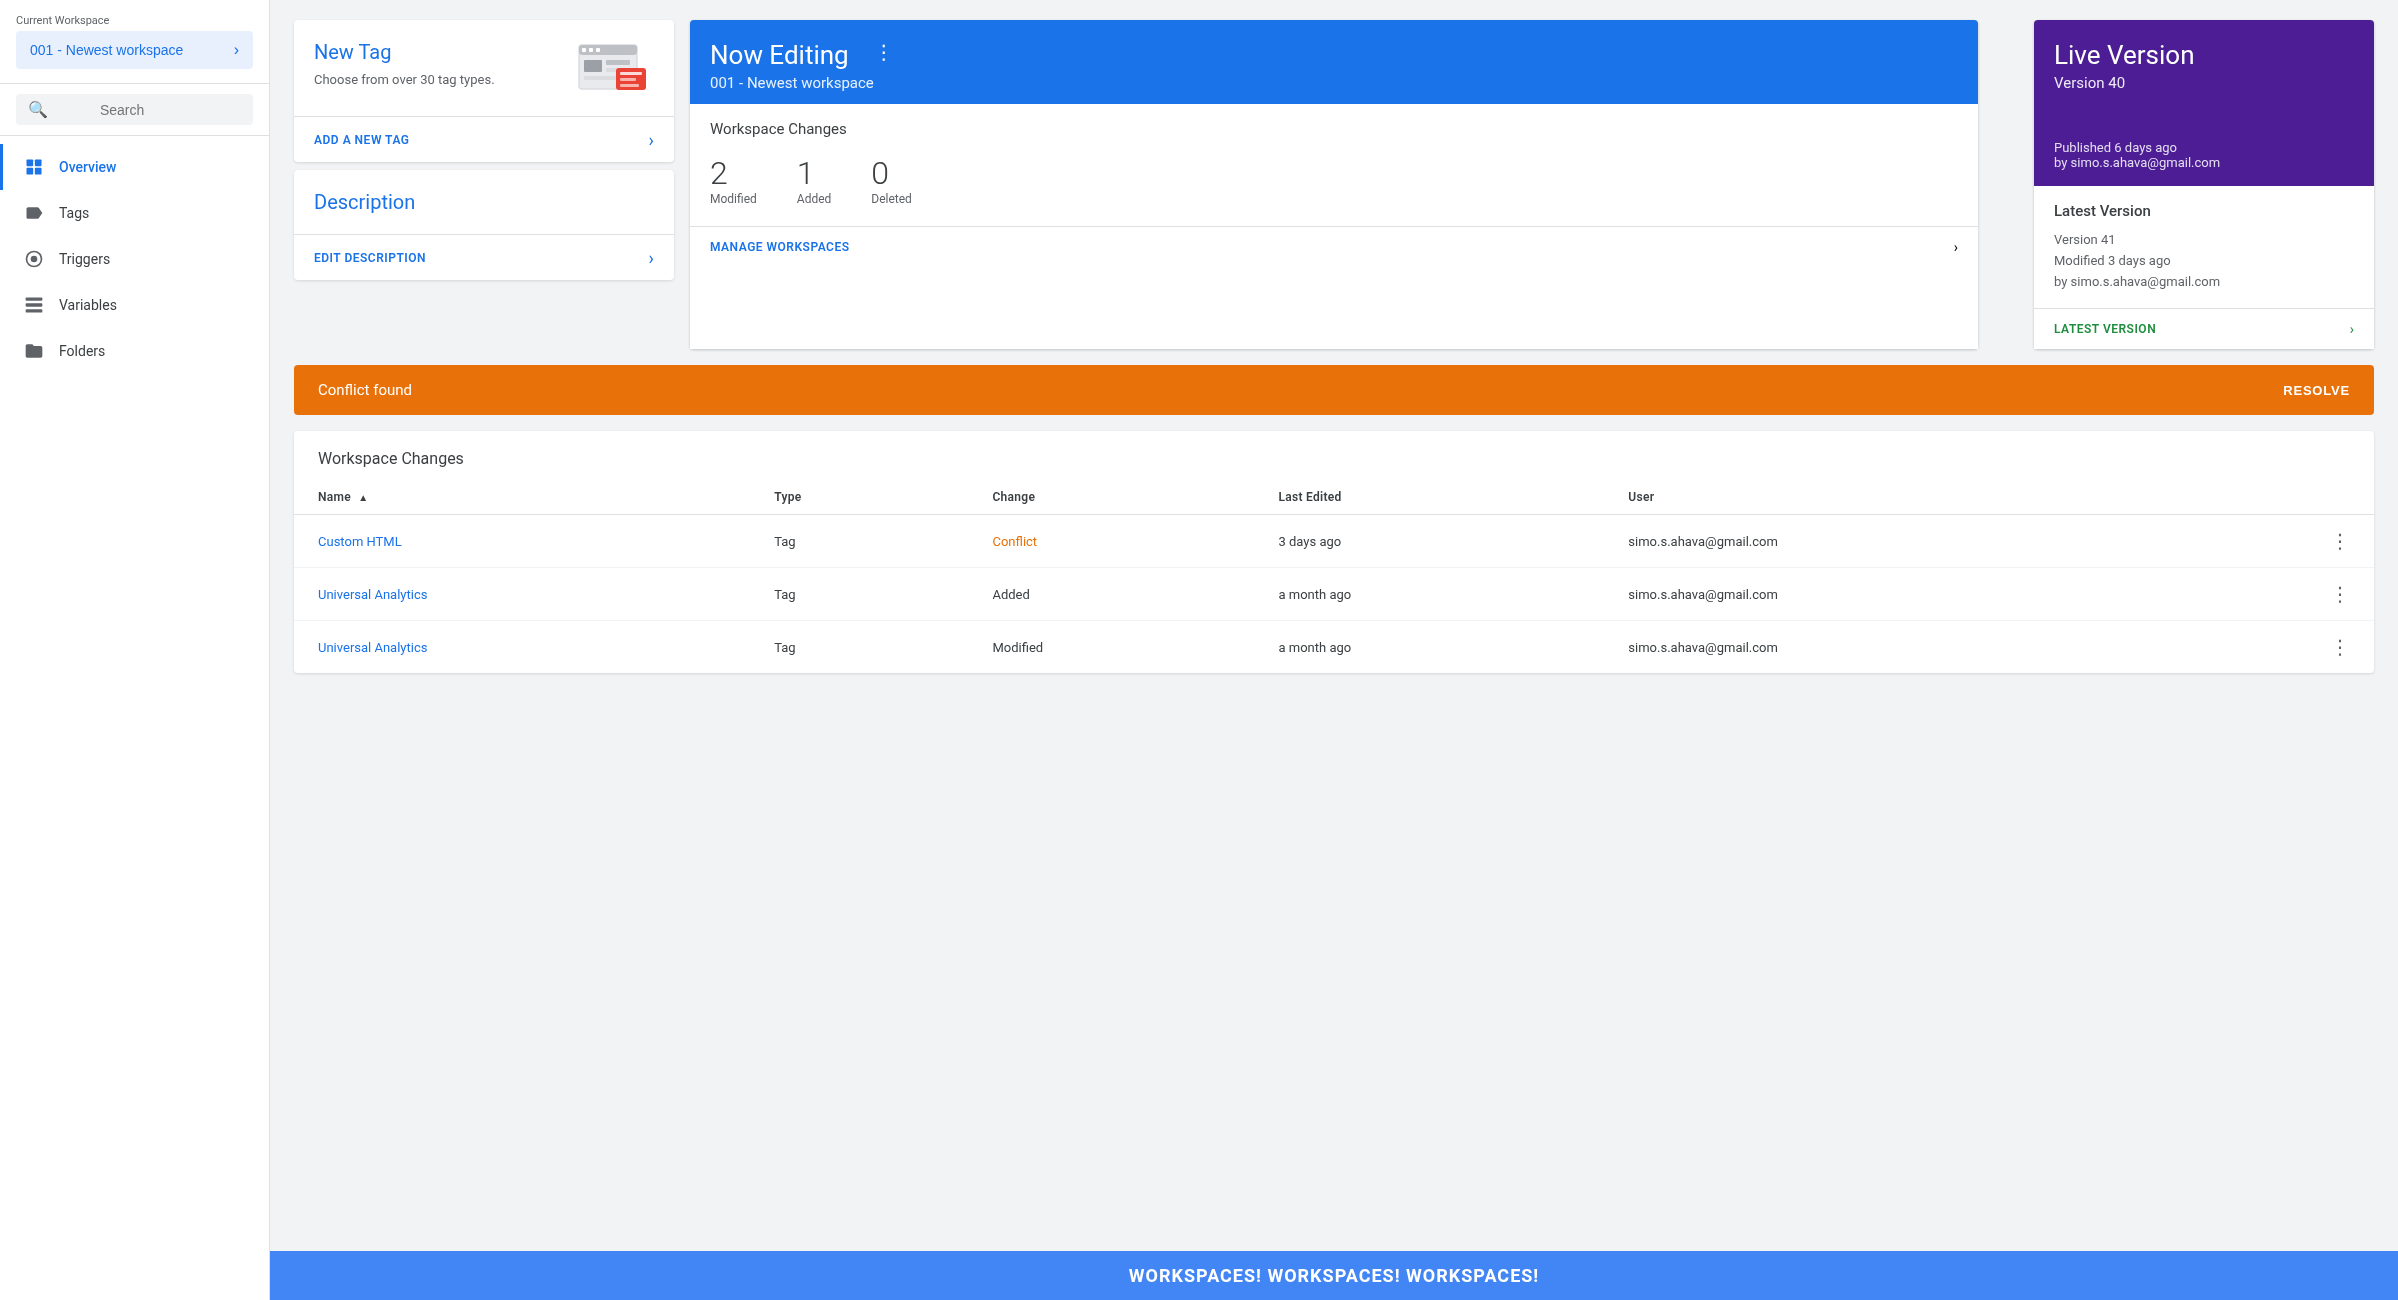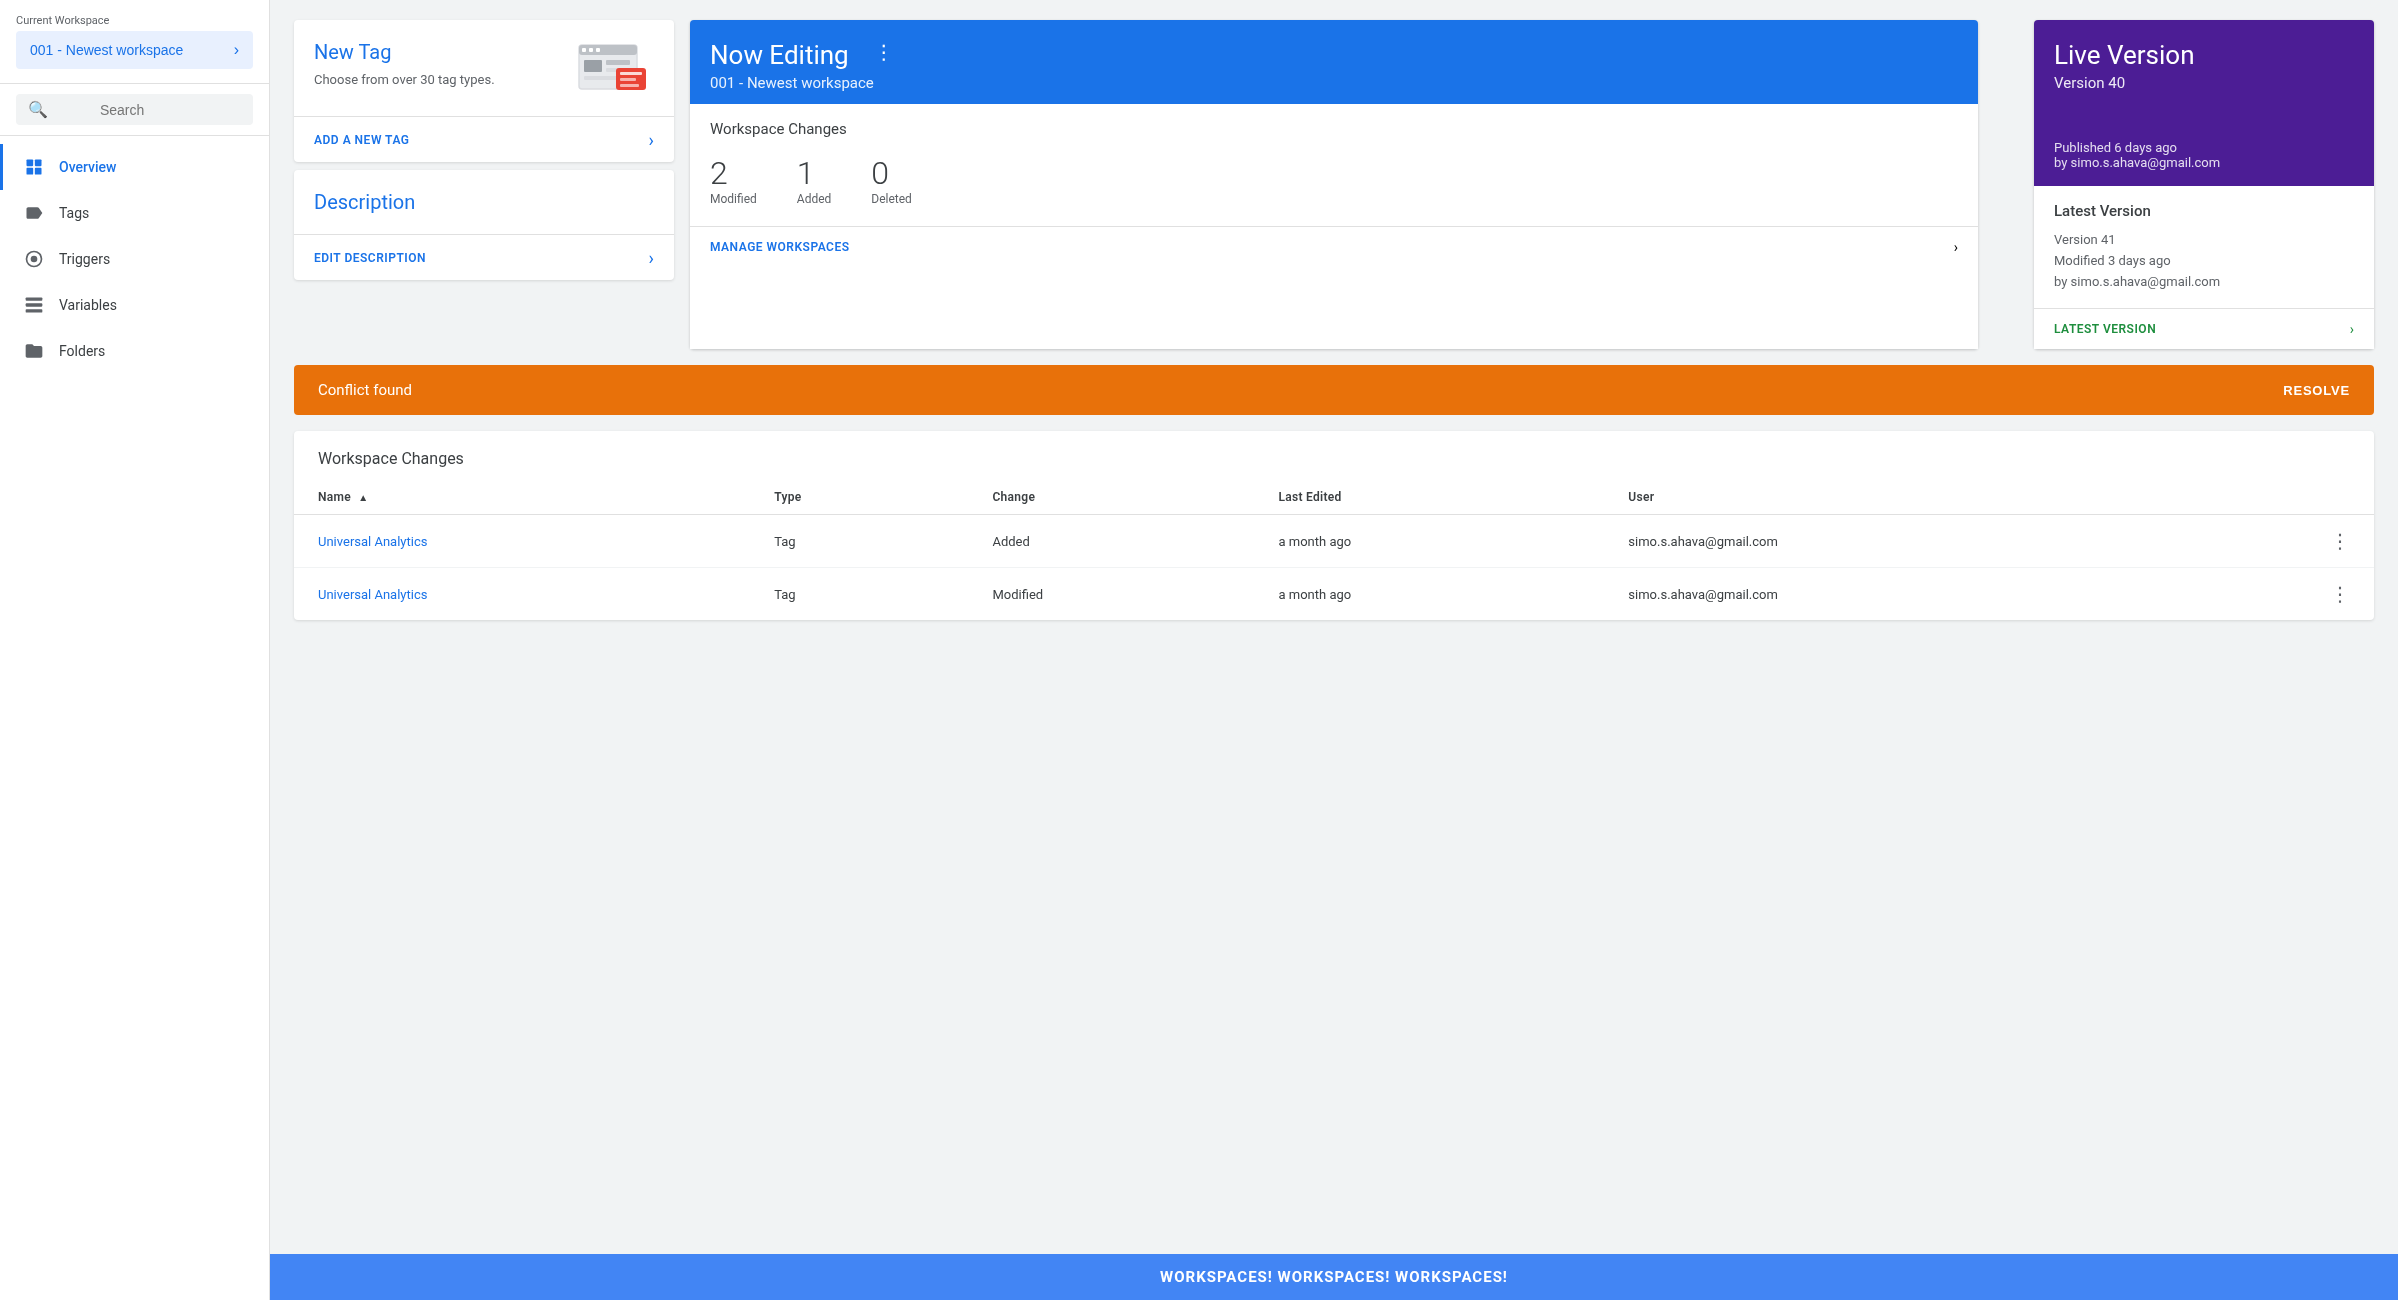--- a/index.html
+++ b/index.html
@@ -418,21 +418,21 @@
     }
 
     
     .bottom-banner {
       background: #4285f4;
       padding: 14px 24px;
       text-align: center;
       flex-shrink: 0;
     }
     .bottom-banner-text {
-      font-size: 15px;
+      font-size: 18px;
       font-weight: 700;
       color: #fff;
       letter-spacing: 1px;
       margin-top: 28px;
     }
 
     
     .tag-svg-wrapper {
       width: 80px;
       height: 60px;
@@ -635,20 +635,28 @@
               <span class="name-sort-icon">▲</span>
             </th>
             <th>Type</th>
             <th>Change</th>
             <th>Last Edited</th>
             <th>User</th>
             <th></th>
           </tr>
         </thead>
         <tbody id="table-body">
+        <tr>
+      <td><span class="link-blue">Custom HTML</span></td>
+      <td>Tag</td>
+      <td><span class="conflict-text-red">Conflict</span></td>
+      <td>3 days ago</td>
+      <td>simo.s.ahava@gmail.com</td>
+      <td class="row-menu">⋮</td>
+    </tr>
             <tr>
       <td><span class="link-blue">Universal Analytics</span></td>
       <td>Tag</td>
       <td><span class="">Added</span></td>
       <td>a month ago</td>
       <td>simo.s.ahava@gmail.com</td>
       <td class="row-menu">⋮</td>
     </tr>
             <tr>
       <td><span class="link-blue">Universal Analytics</span></td>

